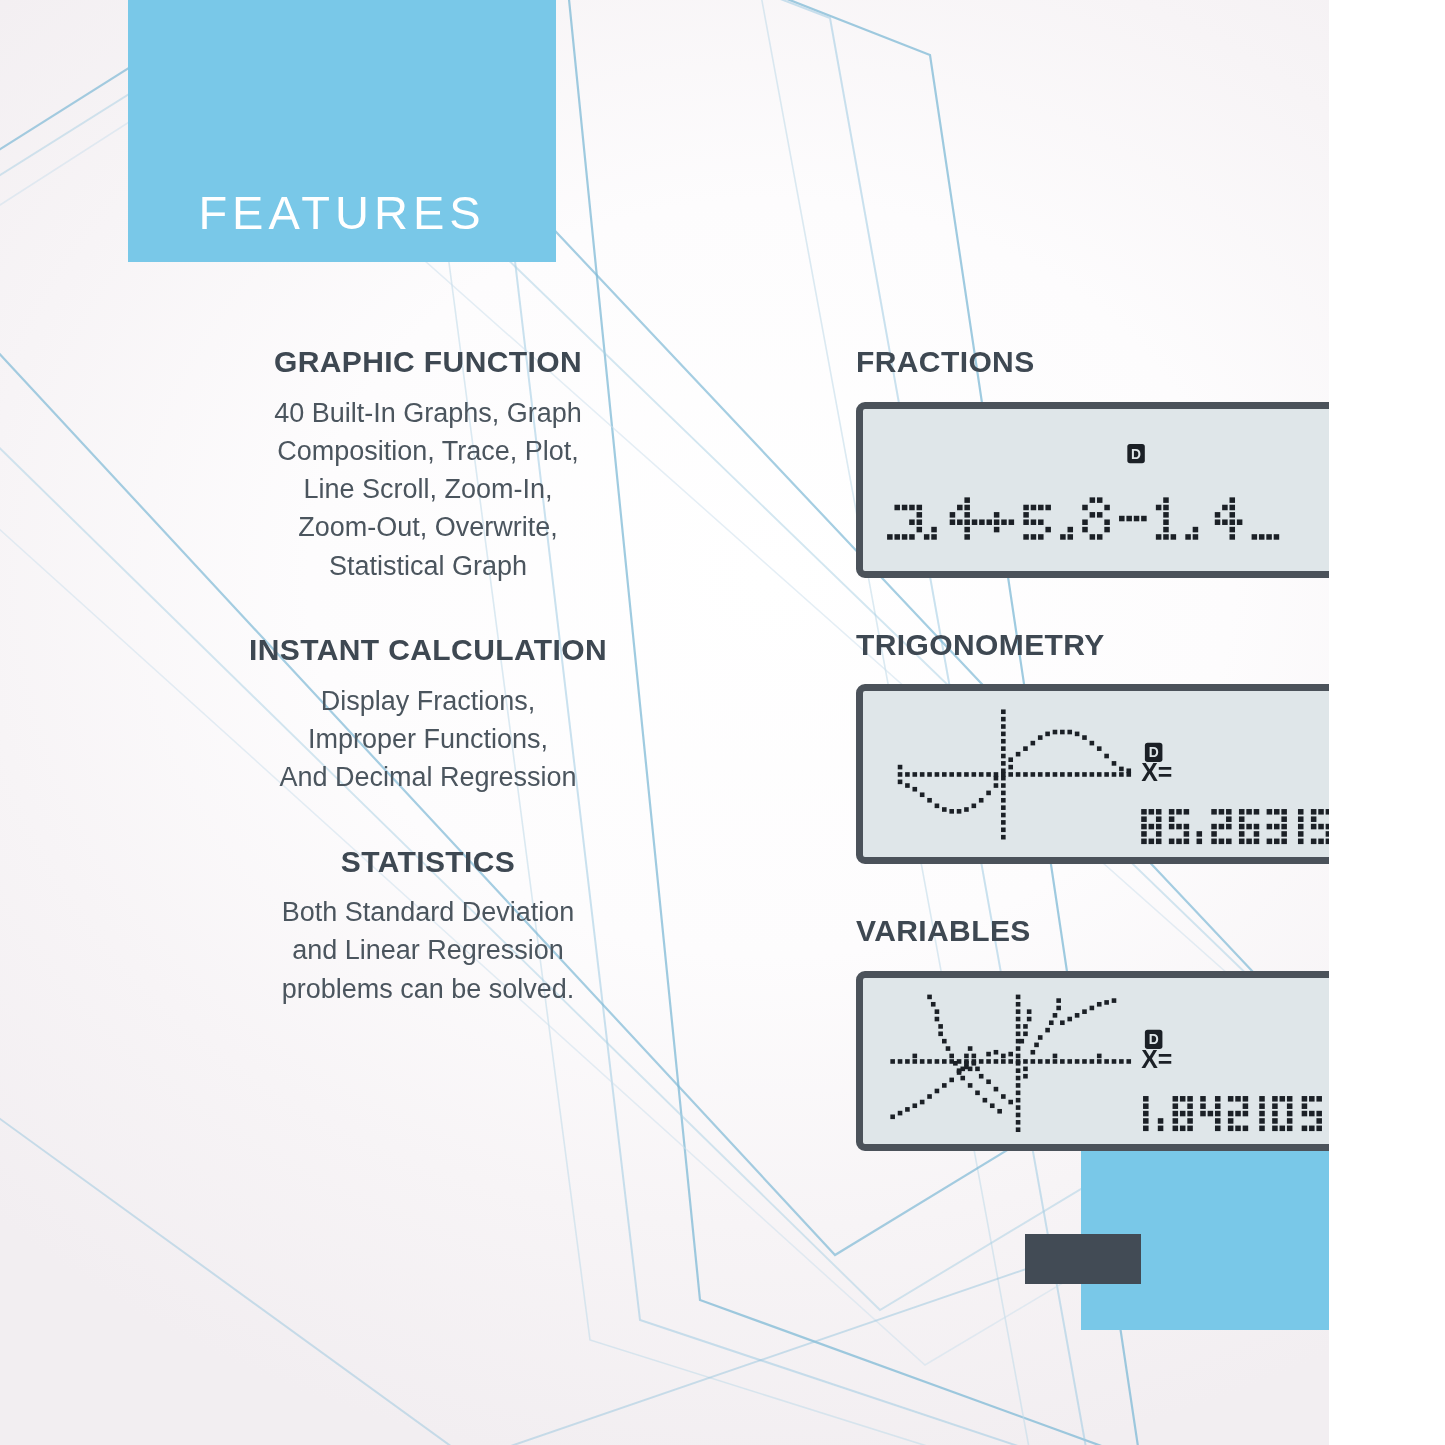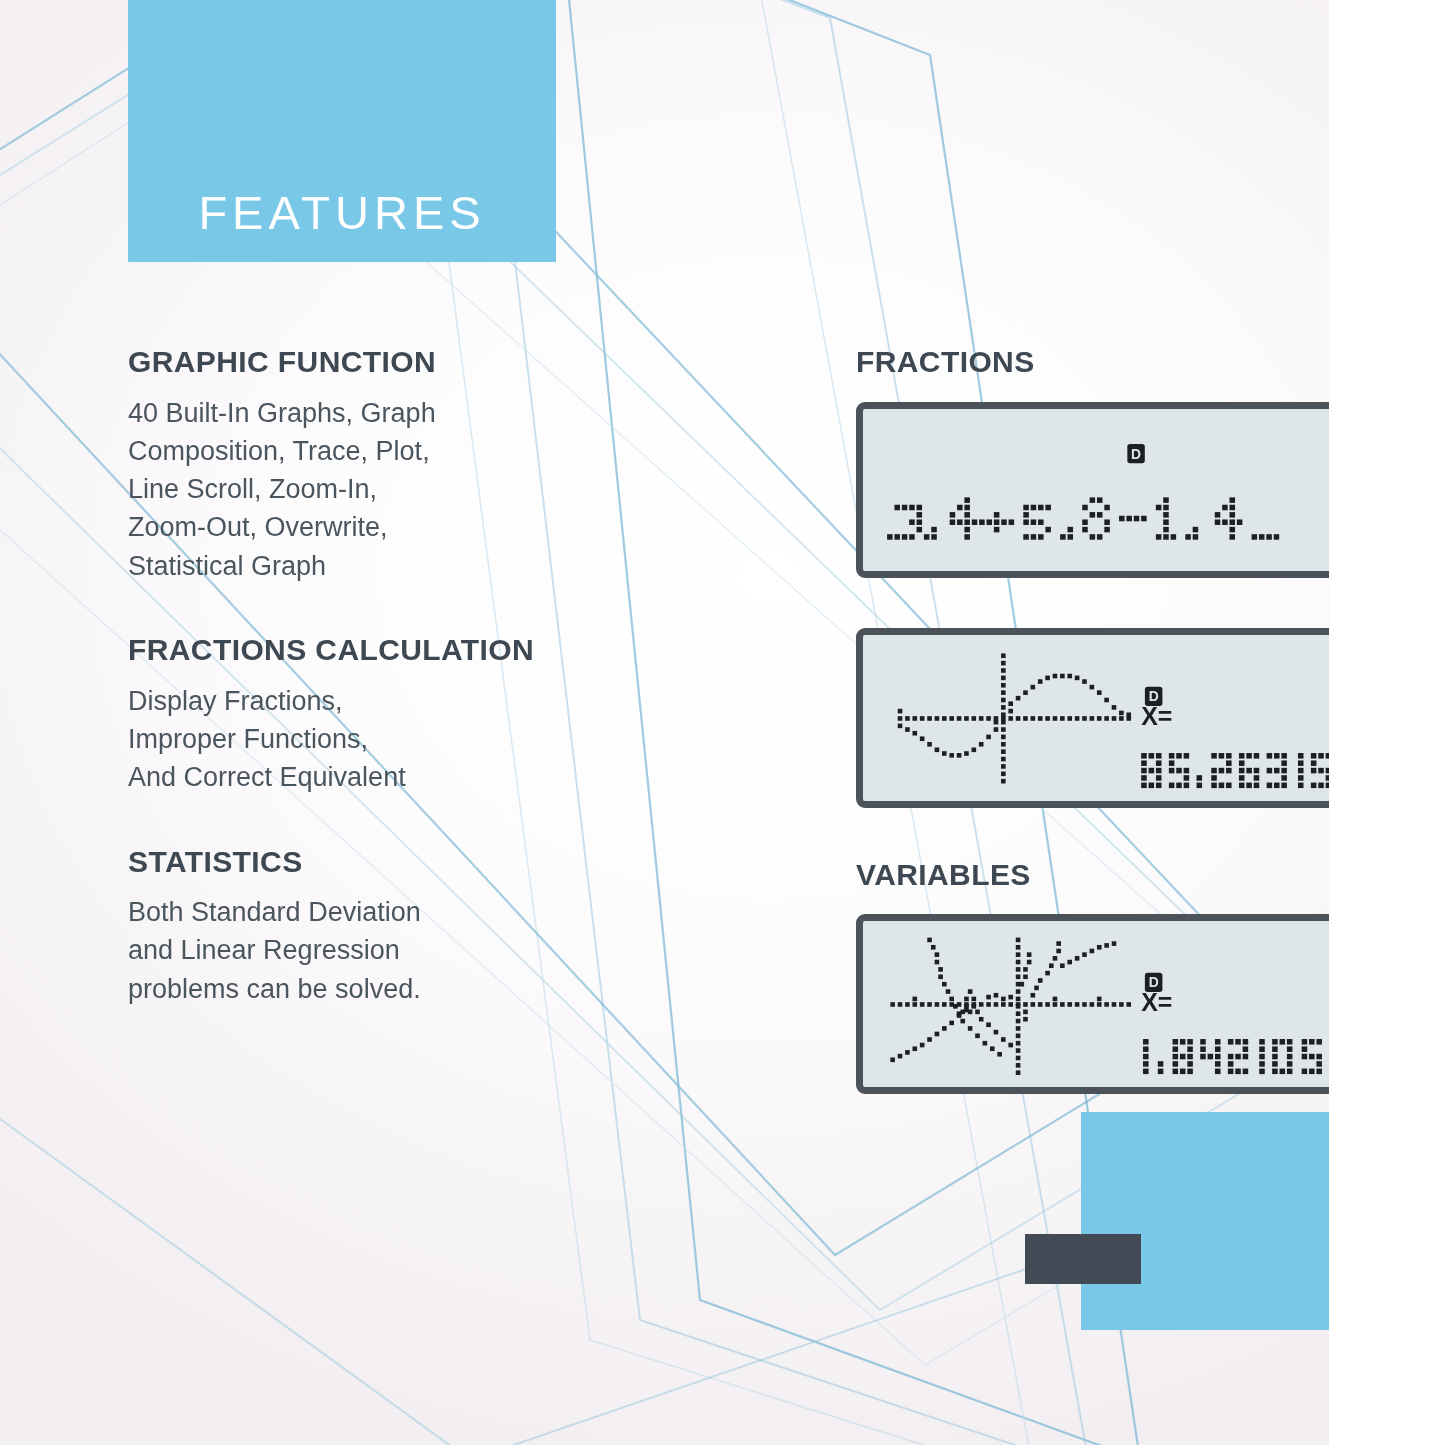--- a/index.html
+++ b/index.html
@@ -70,20 +70,21 @@
     height: 50px;
     background: #424b55;
   }
 
   
   .left-col {
     position: absolute;
     left: 128px;
     top: 345px;
     width: 600px;
+    text-align: center;
   }
   .feature-item { margin-bottom: 48px; }
   .feature-item:last-child { margin-bottom: 0; }
   .feat-head {
     font-size: 30px;
     font-weight: 700;
     color: #3e4852;
     letter-spacing: 0.4px;
     margin: 0 0 14px 0;
     line-height: 1.15;
@@ -173,24 +174,24 @@
     <div class="feature-item">
       <h3 class="feat-head">GRAPHIC FUNCTION</h3>
       <p class="feat-body">40 Built-In Graphs, Graph
 Composition, Trace, Plot,
 Line Scroll, Zoom-In,
 Zoom-Out, Overwrite,
 Statistical Graph</p>
     </div>
 
     <div class="feature-item">
-      <h3 class="feat-head">FRACTIONS CALCULATION</h3>
+      <h3 class="feat-head">INSTANT CALCULATION</h3>
       <p class="feat-body">Display Fractions,
 Improper Functions,
-And Correct Equivalent</p>
+And Decimal Regression</p>
     </div>
 
 
     <div class="feature-item">
       <h3 class="feat-head">STATISTICS</h3>
       <p class="feat-body">Both Standard Deviation
 and Linear Regression
 problems can be solved.</p>
     </div>
 
@@ -311,20 +312,21 @@
             <rect x="408" y="136" width="6" height="6"></rect>
               <rect x="416" y="136" width="6" height="6"></rect>
               <rect x="424" y="136" width="6" height="6"></rect>
               <rect x="432" y="136" width="6" height="6"></rect>
           </g>
         </svg>
       </div>
     </div>
 
     <div class="panel-group">
+      <h3 class="panel-head">TRIGONOMETRY</h3>
       <div class="lcd tall">
         <svg class="lcd-svg" viewBox="0 0 504 180" xmlns="http://www.w3.org/2000/svg">
           <g fill="#1b2026">
 
             <rect x="136" y="20" width="5" height="5"></rect>
               <rect x="136" y="28" width="5" height="5"></rect>
             <rect x="136" y="36" width="5" height="5"></rect>
               <rect x="136" y="44" width="5" height="5"></rect>
             <rect x="136" y="52" width="5" height="5"></rect>
               <rect x="136" y="60" width="5" height="5"></rect>

